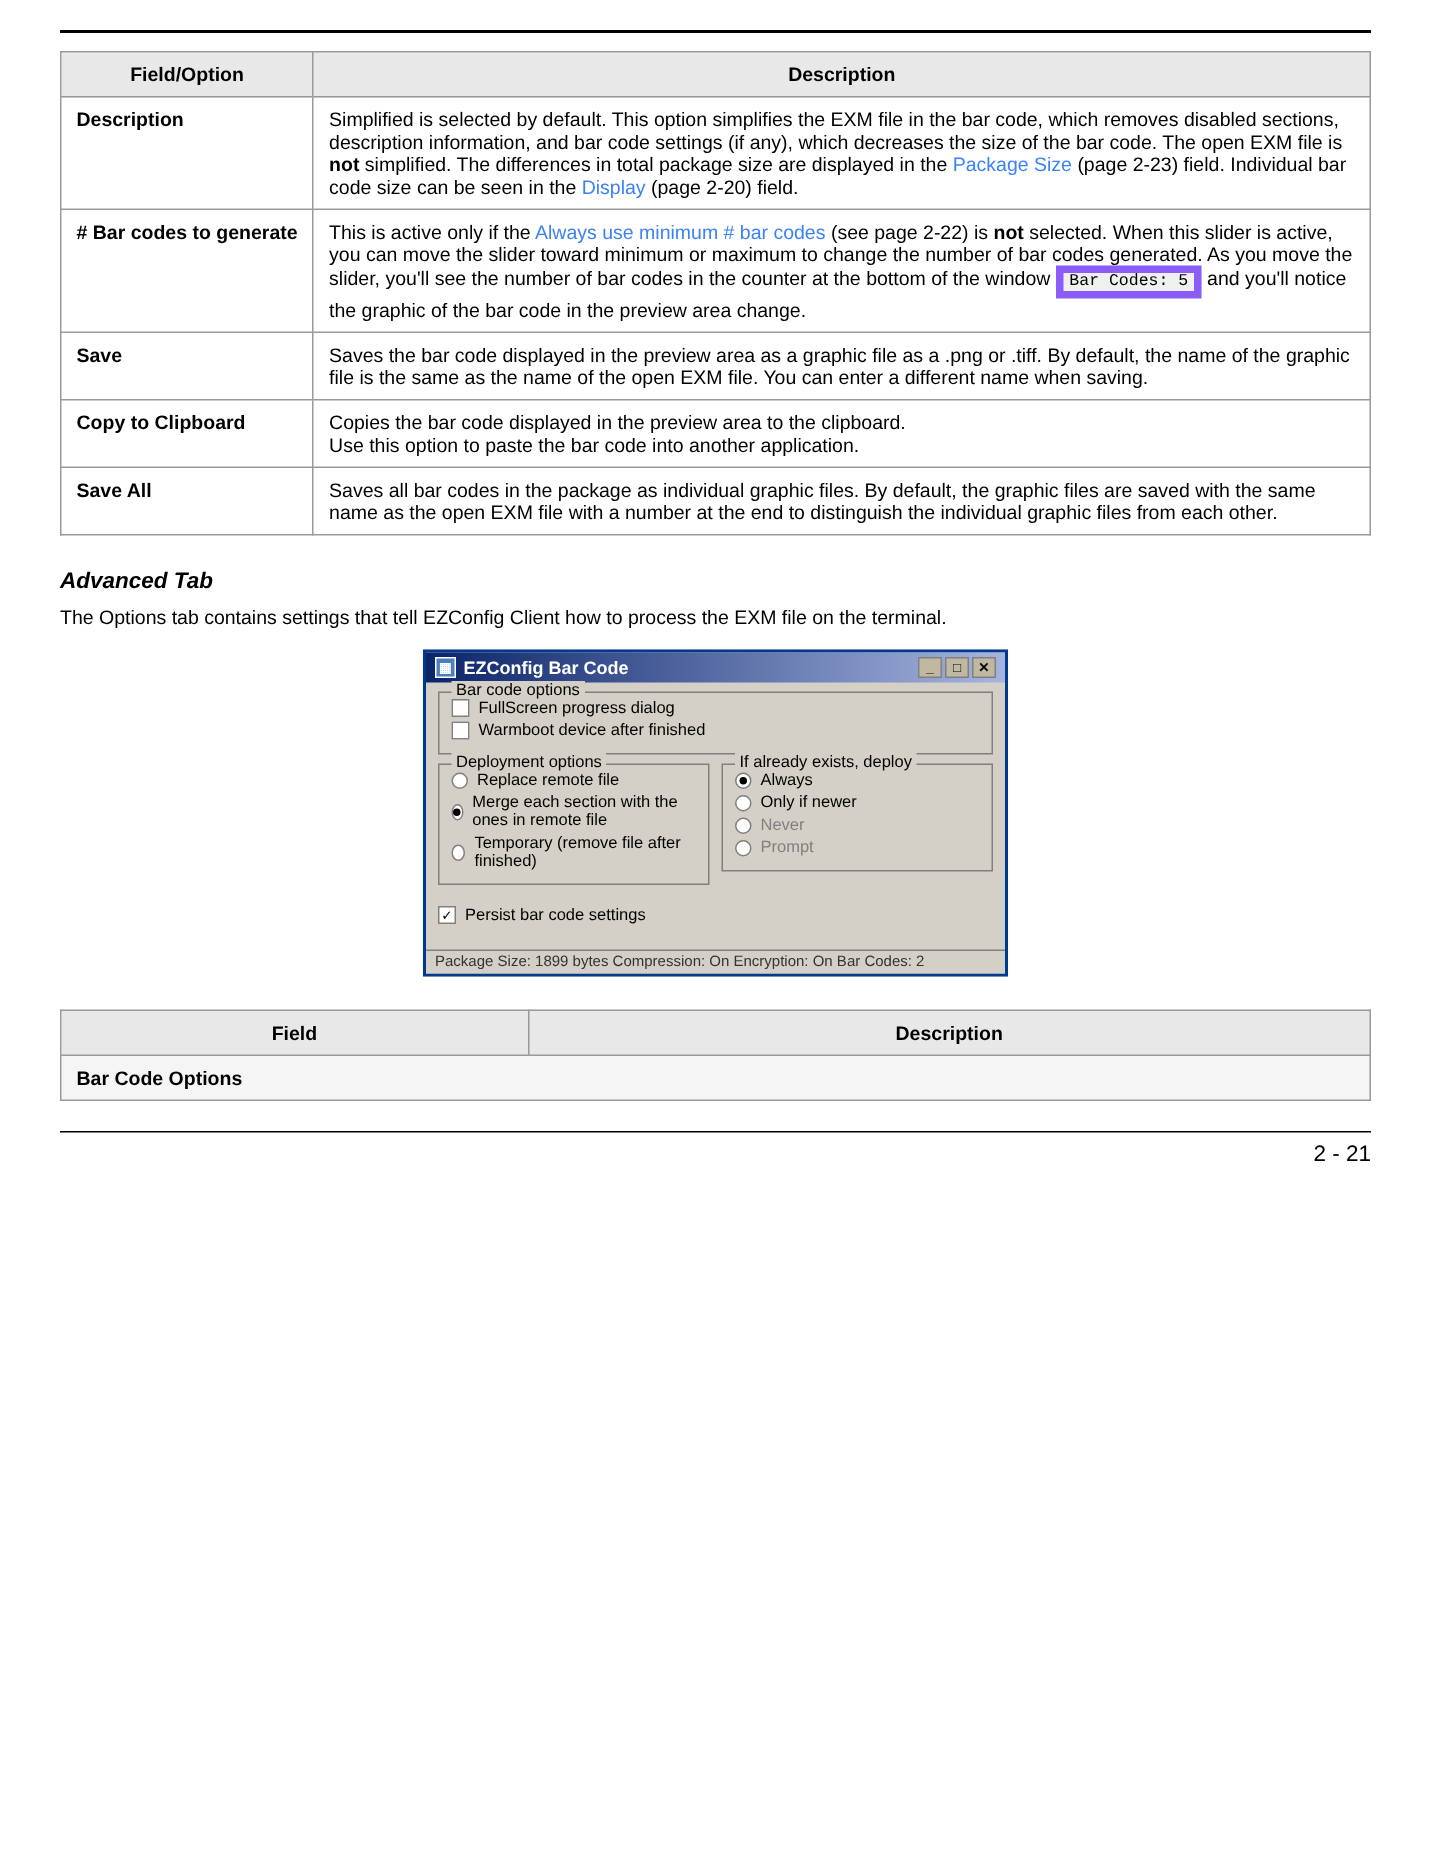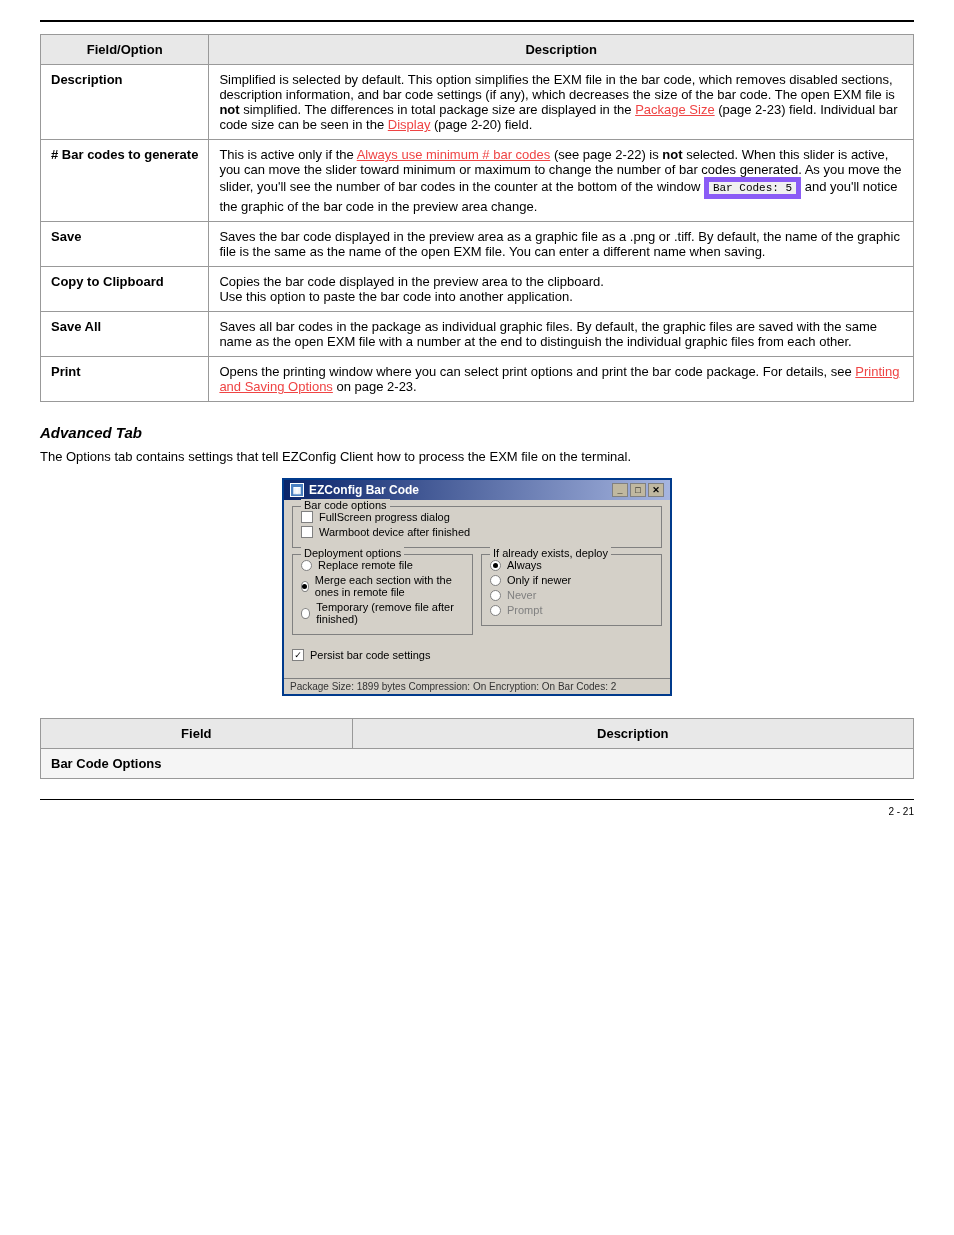--- a/index.html
+++ b/index.html
@@ -36,22 +36,21 @@
     }
     .main-table td.field-col {
       font-weight: bold;
       width: 160px;
       white-space: nowrap;
     }
     .main-table td.desc-col {
       font-weight: normal;
     }
     .link-text {
-      color: #ef4444;
-      text-decoration: underline;
+      color: #3b82f6;
     }
     .inline-badge {
       display: inline-block;
       border: 5px solid #8b5cf6;
       background: #f0f0f0;
       padding: 0 4px;
       font-size: 11px;
       font-family: 'Courier New', monospace;
     }
 
@@ -249,21 +248,21 @@
       background: #f5f5f5;
     }
 
     
     .footer {
       display: flex;
       justify-content: flex-end;
       margin-top: 10px;
       border-top: 1px solid #000;
       padding-top: 6px;
-      font-size: 10px;
+      font-size: 15px;
     }
   </style>
 </head>
 <body>
 
 <div class="top-rule"></div>
 
 <table class="main-table">
   <thead>
     <tr>
@@ -302,26 +301,20 @@
       </td>
     </tr>
 
     <tr>
       <td class="field-col">Save All</td>
       <td class="desc-col">
         Saves all bar codes in the package as individual graphic files. By default, the graphic files are saved with the same name as the open EXM file with a number at the end to distinguish the individual graphic files from each other.
       </td>
     </tr>
 
-    <tr>
-      <td class="field-col">Print</td>
-      <td class="desc-col">
-        Opens the printing window where you can select print options and print the bar code package. For details, see <span class="link-text">Printing and Saving Options</span> on page 2-23.
-      </td>
-    </tr>
   </tbody>
 </table>
 
 <p class="section-heading">Advanced Tab</p>
 <p class="section-text">The Options tab contains settings that tell EZConfig Client how to process the EXM file on the terminal.</p>
 
 <div class="dialog-wrapper">
   <div class="dialog">
     <div class="dialog-titlebar">
       <div class="dialog-titlebar-left">

